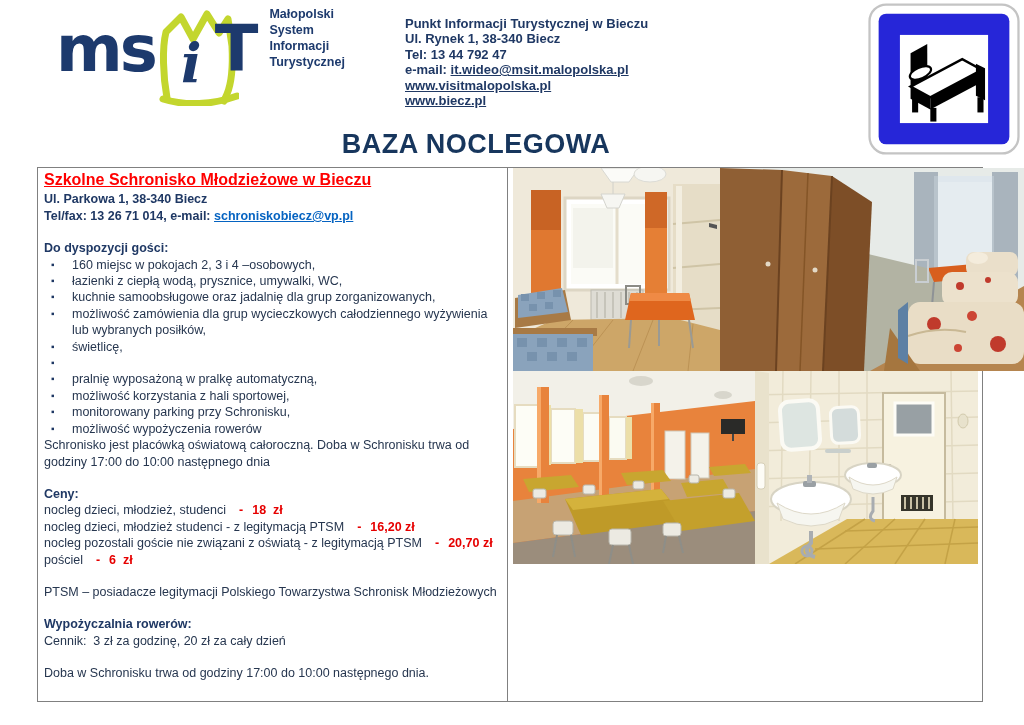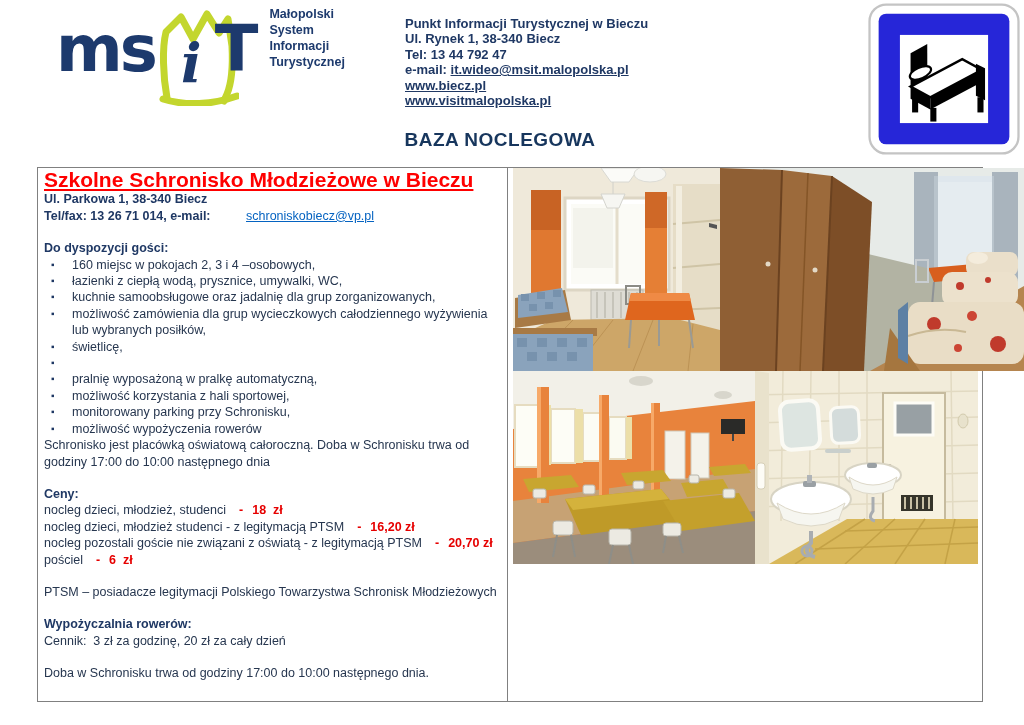--- a/index.html
+++ b/index.html
@@ -16,34 +16,34 @@
   .logo-tagline{margin-left:14px;margin-bottom:14px;color:#1d3a6d;font-size:12.5px;
        font-weight:600;line-height:16px;}
 
   .contact{position:absolute;left:405px;top:16px;font-size:13px;font-weight:bold;
        color:#1f3864;line-height:15.4px;}
   .contact a{color:#1f3864;text-decoration:underline;}
 
   .bed-sign{position:absolute;left:868px;top:3px;width:152px;height:152px;}
 
   .page-title{position:absolute;left:0;top:129px;width:952px;text-align:center;
-       font-size:19px;font-weight:bold;color:#17365d;letter-spacing:.5px;
-       font-family:"Liberation Sans",sans-serif;padding-left:24px;}
+       font-size:27px;font-weight:bold;color:#17365d;letter-spacing:.5px;
+       font-family:"Liberation Sans",sans-serif;}
 
   
   .info-table{position:absolute;left:37px;top:167px;width:944px;height:533px;
        border:1px solid #808080;background:#fff;}
   .col-divider{position:absolute;left:469px;top:0;bottom:0;width:1px;background:#808080;}
 
   .text-col{position:absolute;left:6px;top:3px;width:456px;font-size:12.5px;
        line-height:16.4px;color:#26364f;}
-  .red-title{font-size:21px;font-weight:bold;color:#ff0000;text-decoration:underline;
+  .red-title{font-size:16px;font-weight:bold;color:#ff0000;text-decoration:underline;
        margin:1px 0 3px 0;}
   .bold{font-weight:bold;color:#1f3864;}
-  .text-col a.mail{color:#0563c1;font-weight:normal;text-decoration:underline;margin-left:32px;}
+  .text-col a.mail{color:#0563c1;font-weight:bold;text-decoration:underline;}
   .spacer{height:16px;}
   ul.amenities{margin:0;padding:0;list-style:none;}
   ul.amenities li{display:flex;}
   .blt{width:14px;padding-left:7px;flex:0 0 21px;color:#1f3864;font-size:10px;line-height:16.4px;}
   .price-row{white-space:pre-wrap;}
   .red{color:#e60000;font-weight:bold;white-space:pre-wrap;}
   .dash{margin:0 9px 0 13px;}
 
   
   .photo{position:absolute;display:block;}
@@ -69,22 +69,22 @@
     <div>Informacji</div>
     <div>Turystycznej</div>
   </div>
 </div>
 
 <div class="contact">
   <div>Punkt Informacji Turystycznej w Bieczu</div>
   <div>Ul. Rynek 1, 38-340 Biecz</div>
   <div>Tel: 13 44 792 47</div>
   <div class="pre"><span>e-mail: </span><a href="#">it.wideo@msit.malopolska.pl</a></div>
+  <div><a href="#">www.visitmalopolska.pl</a></div>
   <div><a href="#">www.biecz.pl</a></div>
-  <div><a href="#">www.visitmalopolska.pl</a></div>
 </div>
 
 <svg class="bed-sign" viewBox="0 0 100 100">
   <rect x="1" y="1" width="98" height="98" rx="11" fill="#ffffff" stroke="#c4c4c4" stroke-width="1.5"></rect>
   <rect x="7" y="7" width="86" height="86" rx="5" fill="#2626d8"></rect>
   <rect x="21" y="21" width="58" height="58" fill="#ffffff"></rect>
   <g>
     <polygon points="28,33 39,27 39,49 28,55" fill="#000"></polygon>
     <polygon points="28,55 62,37 75,44 41,62" fill="#fff" stroke="#000" stroke-width="1.6"></polygon>
     <ellipse cx="34.5" cy="46" rx="7.5" ry="3.6" transform="rotate(-24 34.5 46)" fill="#fff" stroke="#000" stroke-width="1.4"></ellipse>

